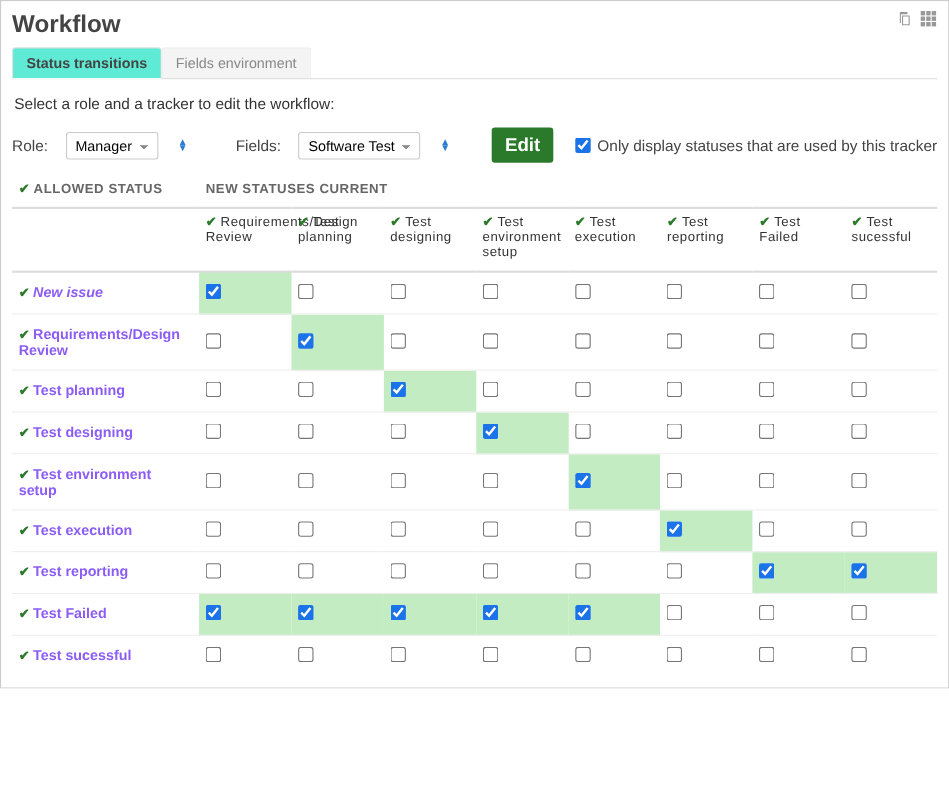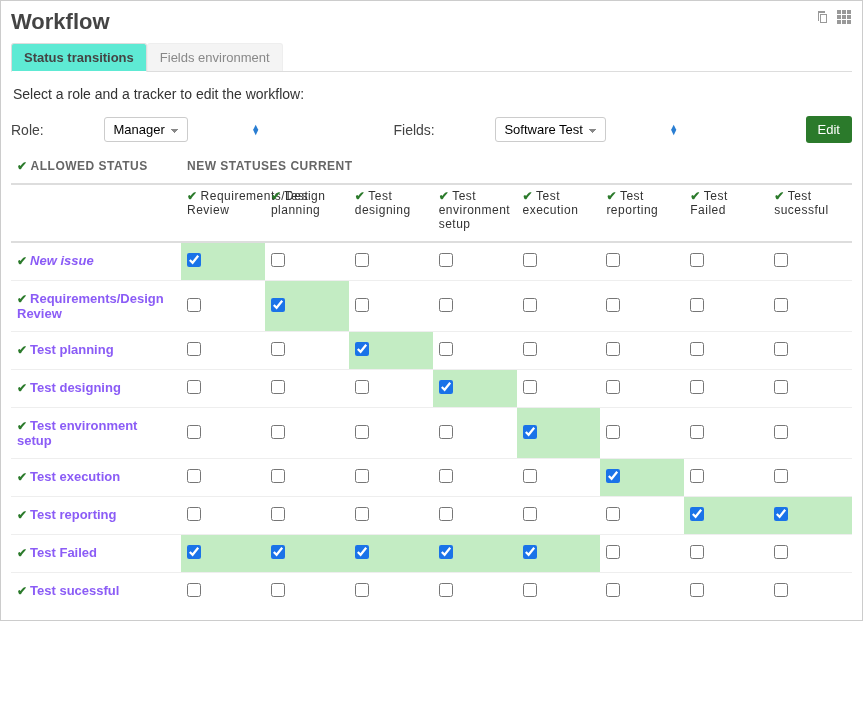--- a/index.html
+++ b/index.html
@@ -11,21 +11,21 @@
 .header-icons svg { width: 16px; height: 16px; fill: #999; }
 .tabs { display: flex; border-bottom: 1px solid #ddd; margin-top: 8px; }
 .tab { padding: 6px 12px; font-size: 13px; color: #888; cursor: pointer; border-top-left-radius:3px; border-top-right-radius:3px;}
 .tab.active { color: #444; font-weight: 700; background: #5eead4; border: 1px solid #ddd; border-bottom: 1px solid #fff; margin-bottom: -1px; }
 .tab.inactive { background: #f4f4f4; border:1px solid #eee; border-bottom:none;}
 .intro { margin: 14px 0 14px 2px; color: #333; font-size: 14px; }
 .controls { display: flex; align-items: center; gap: 8px; flex-wrap: wrap; margin-bottom: 12px; justify-content: space-between; }
 .controls label { color: #444; }
 select { border: 1px solid #ccc; border-radius: 3px; padding: 4px 22px 4px 8px; font-size: 13px; background: #fff; appearance: none; -webkit-appearance:none; background-image: linear-gradient(45deg, transparent 50%, #888 50%), linear-gradient(135deg, #888 50%, transparent 50%); background-position: calc(100% - 12px) 11px, calc(100% - 8px) 11px; background-size: 4px 4px, 4px 4px; background-repeat: no-repeat; }
 .sort-icon { color: #2a7ed2; display:inline-flex; flex-direction:column; line-height:5px; font-size:9px; margin-left:2px; }
-.btn-edit { background: #2b7a2b; color: #fff; border: none; border-radius: 3px; padding: 6px 12px; font-size: 13px; font-weight: 400; cursor: pointer; }
+.btn-edit { background: #2b7a2b; color: #fff; border: none; border-radius: 3px; padding: 6px 12px; font-size: 17px; font-weight: 700; cursor: pointer; }
 .chk { accent-color: #1a73e8; width:14px; height:14px; }
 .filter-wrap { display:flex; align-items:center; gap:6px; margin-left:4px;}
 table { border-collapse: collapse; width: 100%; table-layout: fixed; }
 th, td { text-align: left; vertical-align: top; padding: 10px 6px; font-size: 13px; border-bottom: 1px solid #eee; }
 thead th { color: #666; font-size: 12px; letter-spacing: .5px; border-bottom: 2px solid #ddd; padding-top:4px; padding-bottom:10px;}
 thead tr.section-row th { font-weight:700;}
 thead tr.col-row th { font-weight: 400; color: #333; vertical-align: top; }
 .col-status { width: 170px; }
 .check-icon { color: #2b7a2b; font-weight: 700; margin-right: 3px; font-size:12px; }
 .row-label { color: #8b5cf6; }
@@ -69,20 +69,24 @@
   <div class="controls">
     <label>Role:</label>
     <select><option>Manager</option></select>
     <span class="sort-icon">▲<br>▼</span>
     <span style="width:12px"></span>
     <label>Fields:</label>
     <select><option>Software Test</option></select>
     <span class="sort-icon">▲<br>▼</span>
     <span style="width:6px"></span>
     <button class="btn-edit">Edit</button>
+    <div class="filter-wrap">
+      <input type="checkbox" class="chk" id="flt" checked="" style="">
+      <label for="flt">Only display statuses that are used by this tracker</label>
+    </div>
   </div>
 
   <table>
     <thead>
       <tr class="section-row">
         <th class="col-status"><span class="check-icon">✔</span><span>ALLOWED STATUS</span></th>
         <th colspan="8">NEW STATUSES CURRENT</th>
       </tr>
       <tr class="col-row" id="col-headers">
           <th class="col-status"></th>

